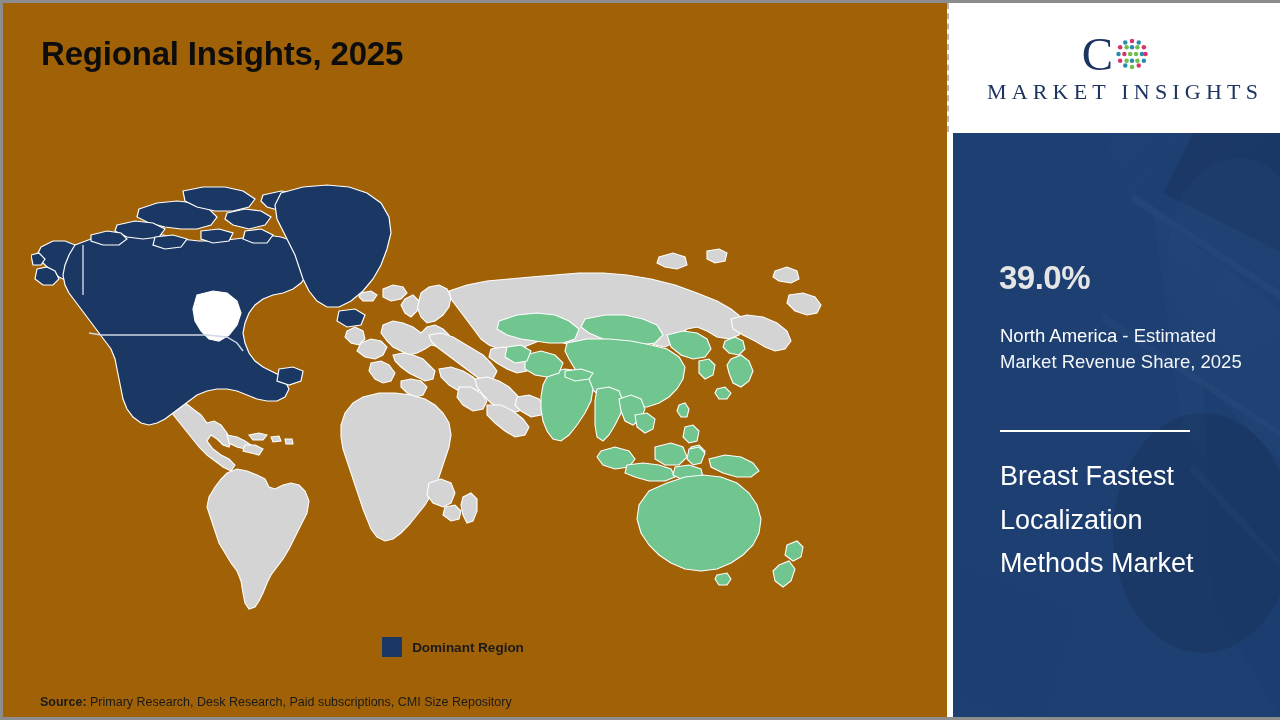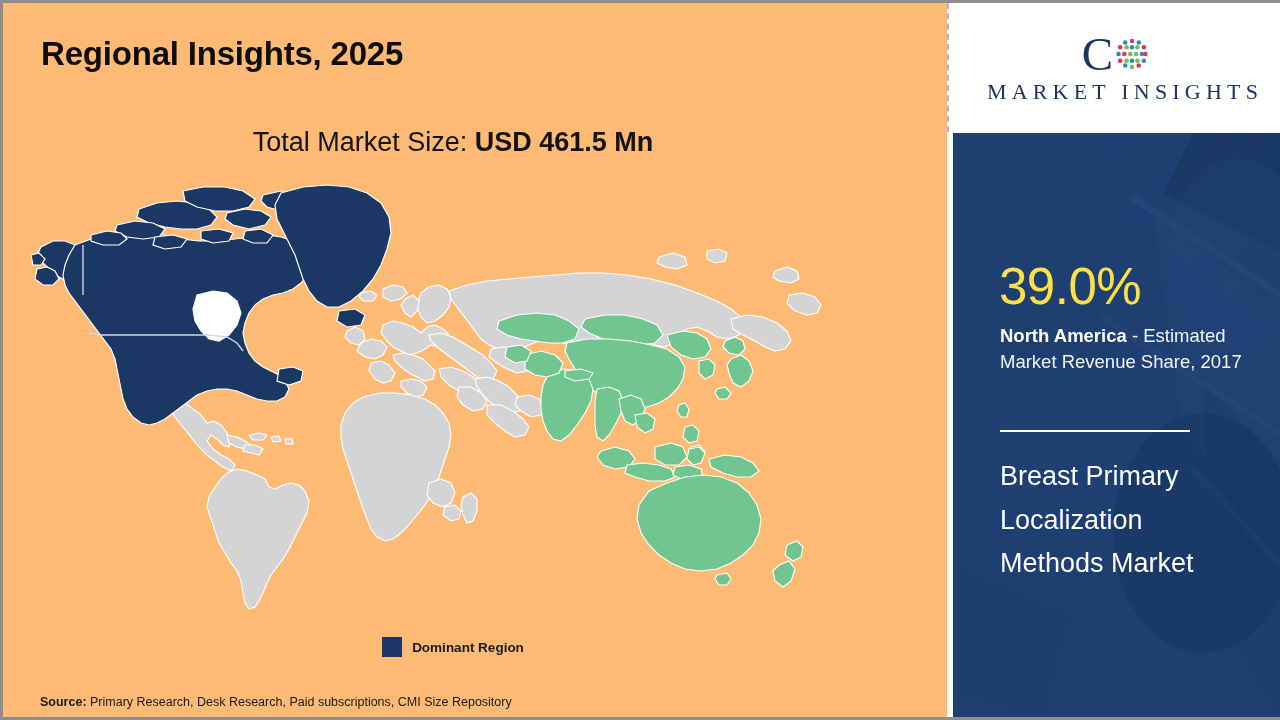--- a/index.html
+++ b/index.html
@@ -19,21 +19,21 @@
     border-left: 3px solid #8d8d8d;
     border-bottom: 3px solid #8d8d8d;
   }
 
   
   #left-pane {
     position: absolute;
     left: 0; top: 0;
     width: 944px;
     height: 714px;
-    background: #fdba74;
+    background: #a16207;
   }
 
   #page-title {
     position: absolute;
     left: 38px;
     top: 32px;
     font-size: 33px;
     font-weight: bold;
     color: #0d0d0d;
     letter-spacing: -0.2px;
@@ -174,37 +174,37 @@
   #panel-content {
     position: absolute;
     left: 46px;
     top: 0;
     width: 272px;
   }
   #stat-value {
     position: absolute;
     left: 0;
     top: 128px;
-    font-size: 51px;
-    font-weight: normal;
-    color: #fde047;
+    font-size: 33px;
+    font-weight: bold;
+    color: #e5e5e5;
     line-height: 1;
     letter-spacing: -0.5px;
   }
   #stat-desc {
     position: absolute;
     left: 1px;
     top: 190px;
     width: 268px;
     font-size: 18.5px;
     color: #f2f4f8;
     line-height: 1.42;
     font-weight: 300;
   }
-  #stat-desc .bold { font-weight: bold; color: #ffffff; }
+  #stat-desc .bold { font-weight: normal; color: #ffffff; }
   #panel-divider {
     position: absolute;
     left: 1px;
     top: 297px;
     width: 190px;
     height: 2px;
     background: #ffffff;
   }
   #market-name {
     position: absolute;
@@ -219,23 +219,20 @@
 </style>
 </head>
 <body>
 
 <div id="root">
 
   <div id="left-pane">
 
     <div id="page-title">Regional Insights, 2025</div>
 
-    <div id="market-size-line">
-      <span>Total Market Size: </span><span class="bold">USD 461.5 Mn</span>
-    </div>
 
     <div id="map-wrap">
       <svg viewBox="0 0 806 440" xmlns="http://www.w3.org/2000/svg" shape-rendering="geometricPrecision">
         <g stroke="#ffffff" stroke-width="1.1" fill="#d4d4d4">
 
           <path d="M128 212 L140 212 L152 218 L162 226 L170 232 L176 240 L183 238 L190 242 L196 250 L200 258 L198 264 L192 262 L186 256 L180 252 L176 258 L182 266 L190 272 L198 276 L204 282 L200 288 L192 284 L184 278 L176 272 L168 264 L160 254 L152 244 L144 234 L136 224 Z"></path>
           <path d="M196 252 L206 254 L214 258 L220 262 L214 266 L206 264 L198 260 Z"></path>
           <path d="M214 262 L224 262 L232 266 L228 272 L220 270 L212 268 Z"></path>
 
           <path d="M218 252 L228 250 L236 252 L232 257 L222 257 Z"></path>
@@ -432,20 +429,20 @@
       <path d="M180 60 L330 160 L330 168 L178 68 Z" fill="#3b628f" opacity="0.35"></path>
       <path d="M150 180 L330 300 L330 306 L148 188 Z" fill="#3b628f" opacity="0.25"></path>
       <path d="M240 330 L330 430 L330 438 L236 338 Z" fill="#3b628f" opacity="0.28"></path>
       <ellipse cx="285" cy="120" rx="70" ry="95" fill="#2b4f85" opacity="0.25"></ellipse>
       <ellipse cx="250" cy="400" rx="90" ry="120" fill="#234madd" opacity="0.18"></ellipse>
     </svg>
 
     <div id="panel-content">
       <div id="stat-value">39.0%</div>
       <div id="stat-desc">
-        <span class="bold">North America</span><span> - Estimated Market Revenue Share, 2017</span>
+        <span class="bold">North America</span><span> - Estimated Market Revenue Share, 2025</span>
       </div>
       <div id="panel-divider"></div>
-      <div id="market-name">Breast Primary Localization Methods Market</div>
+      <div id="market-name">Breast Fastest Localization Methods Market</div>
     </div>
   </div>
 
 </div>
 
 </body></html>

